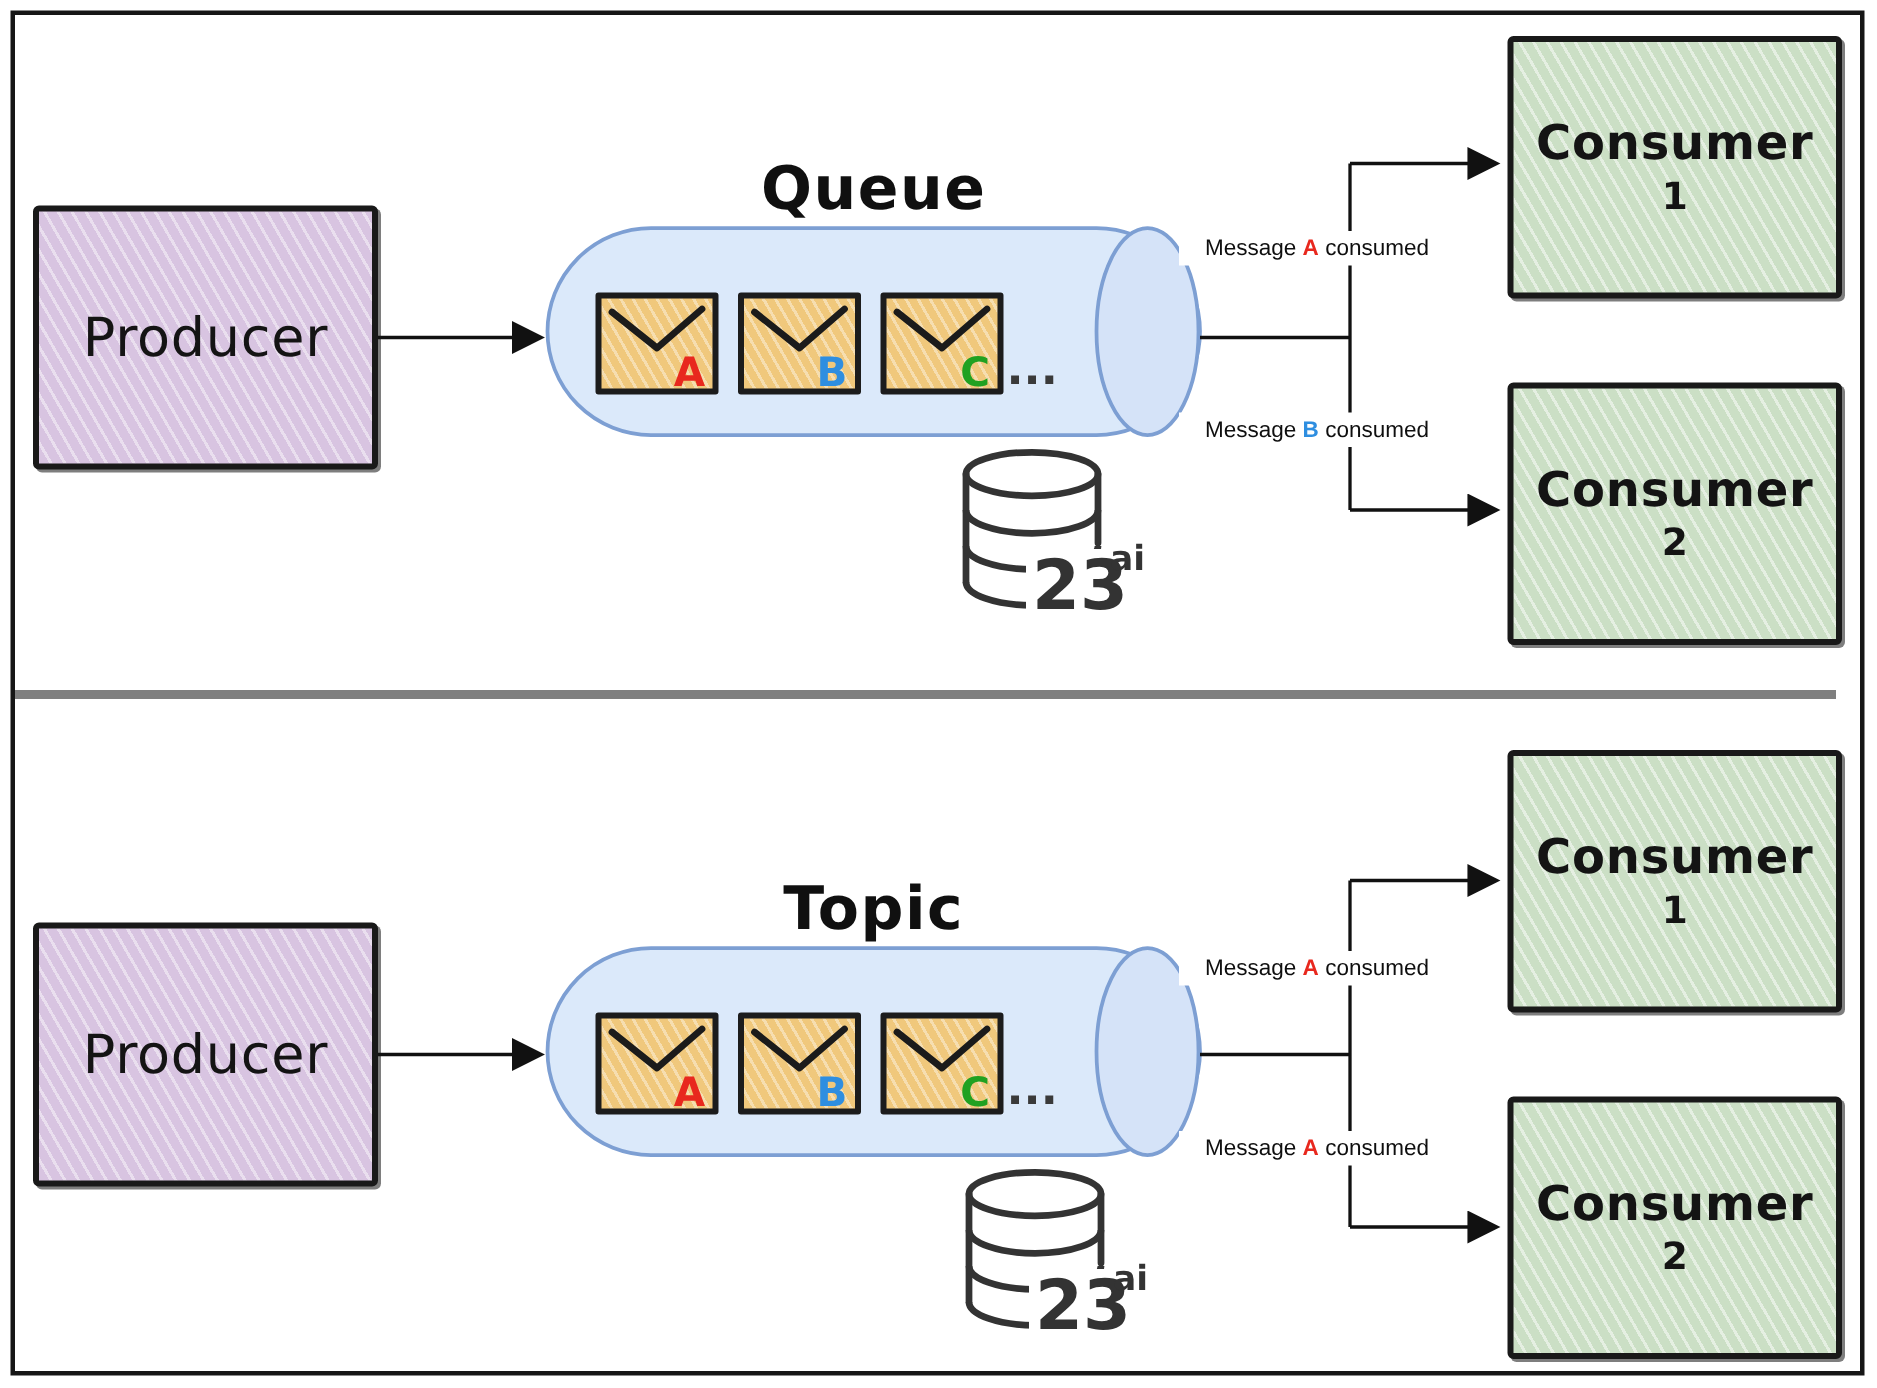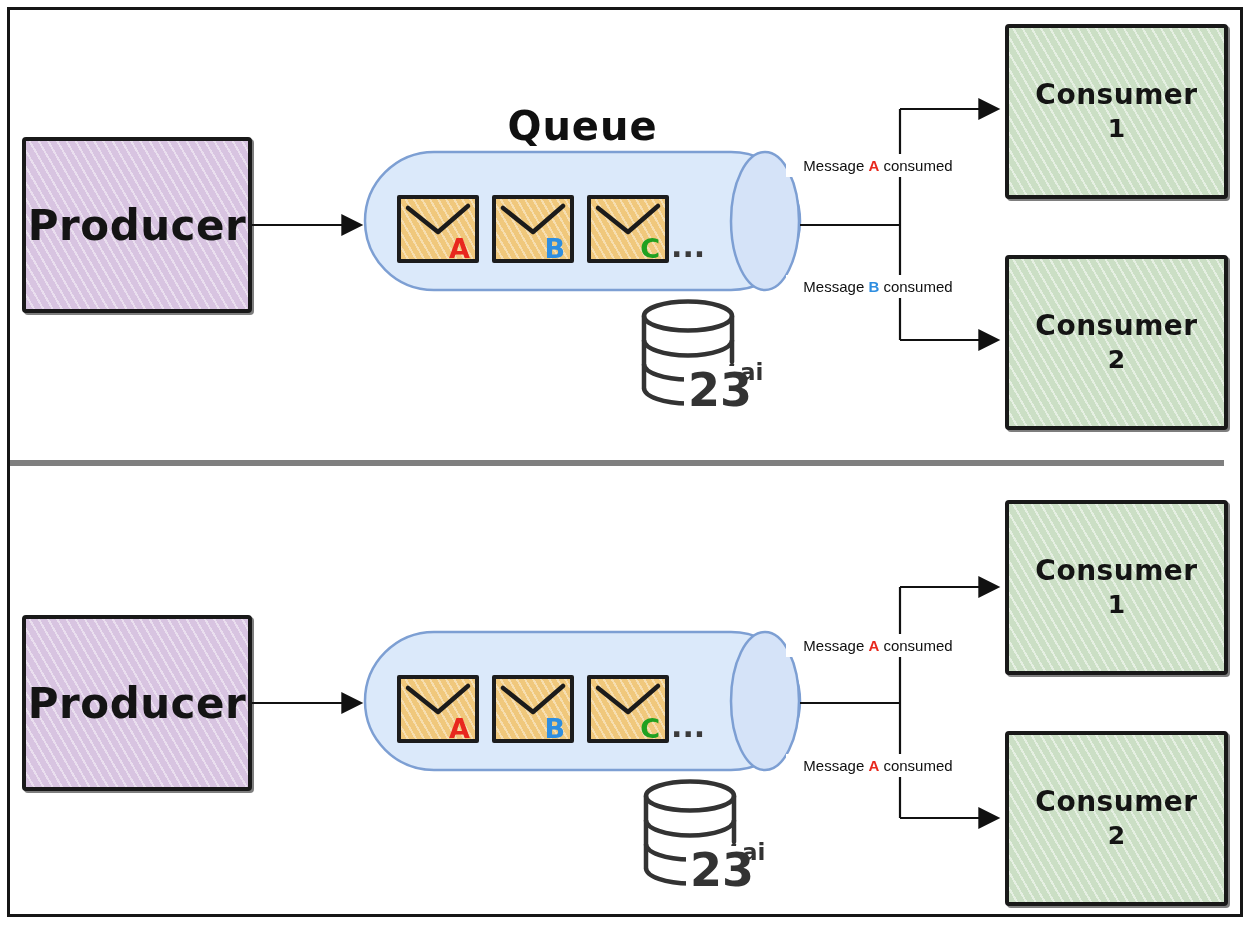--- a/index.html
+++ b/index.html
@@ -7,24 +7,24 @@
   .stage{position:absolute;left:0;top:0;width:1251px;height:925px;background:#fff;overflow:hidden;}
   .frame{position:absolute;left:7px;top:7px;width:1230px;height:904px;border:3px solid #161616;}
   .divider{position:absolute;left:10px;top:460px;width:1214px;height:6px;background:#7f7f7f;}
   svg.linework{position:absolute;left:0;top:0;width:1251px;height:925px;}
 
   .sketchbox{position:absolute;border:4px solid #191919;border-radius:4px;
     display:flex;flex-direction:column;align-items:center;justify-content:center;
     box-shadow:2px 2px 0 rgba(20,20,20,.55);}
   .producer{left:22px;width:222px;height:168px;
     background:repeating-linear-gradient(60deg,rgba(255,255,255,0) 0 6px,rgba(255,255,255,.45) 6px 8px),#d8c4e1;}
-  .producer .name{font-size:42px;font-weight:700;color:#141414;letter-spacing:.5px;}
+  .producer .name{font-size:36px;font-weight:400;color:#141414;letter-spacing:.5px;}
   .consumer{left:1005px;width:215px;height:167px;
     background:repeating-linear-gradient(60deg,rgba(255,255,255,0) 0 6px,rgba(255,255,255,.5) 6px 8px),#cbdfc5;}
-  .consumer .name{font-size:28px;font-weight:600;color:#141414;letter-spacing:.5px;line-height:1.1;}
+  .consumer .name{font-size:32px;font-weight:600;color:#141414;letter-spacing:.5px;line-height:1.1;}
   .consumer .num{font-size:25px;font-weight:600;color:#141414;margin-top:3px;}
 
   .panel-title{position:absolute;left:365px;width:435px;text-align:center;
     font-size:40px;font-weight:600;color:#101010;letter-spacing:1px;}
 
   .envelope{position:absolute;width:74px;height:60px;border:4px solid #1c1c1c;border-radius:2px;
     background:repeating-linear-gradient(60deg,rgba(255,255,255,0) 0 5px,rgba(255,255,255,.4) 5px 7px),#f0c87c;}
   .envelope svg{position:absolute;left:0;top:0;width:74px;height:60px;}
   .envelope .letter{position:absolute;right:5px;bottom:-3px;font-size:27px;font-weight:700;line-height:1;}
 
@@ -120,20 +120,21 @@
     <span class="name">Consumer</span>
     <span class="num">1</span>
   </div>
   <div class="sketchbox consumer" style="top:255px">
     <span class="name">Consumer</span>
     <span class="num">2</span>
   </div>
 
   <div class="divider"></div>
 
+  <div class="panel-title" style="top:583px">Topic</div>
 
   <div class="sketchbox producer" style="top:615px">
     <span class="name">Producer</span>
   </div>
 
   <div class="envelope" style="left:397px;top:675px">
     <svg viewBox="0 0 74 60">
         <polyline points="7,9 37,33 67,7" fill="none" stroke="#1b1b1b" stroke-width="4.5" stroke-linecap="round" stroke-linejoin="round"></polyline>
       </svg>
     <span class="letter" style="color: rgb(232, 40, 30);">A</span>

